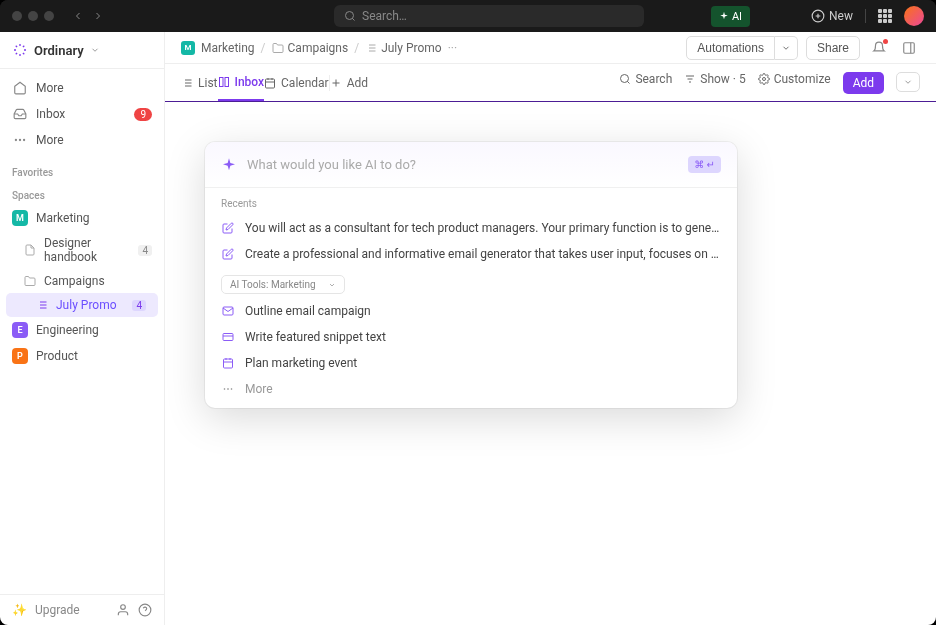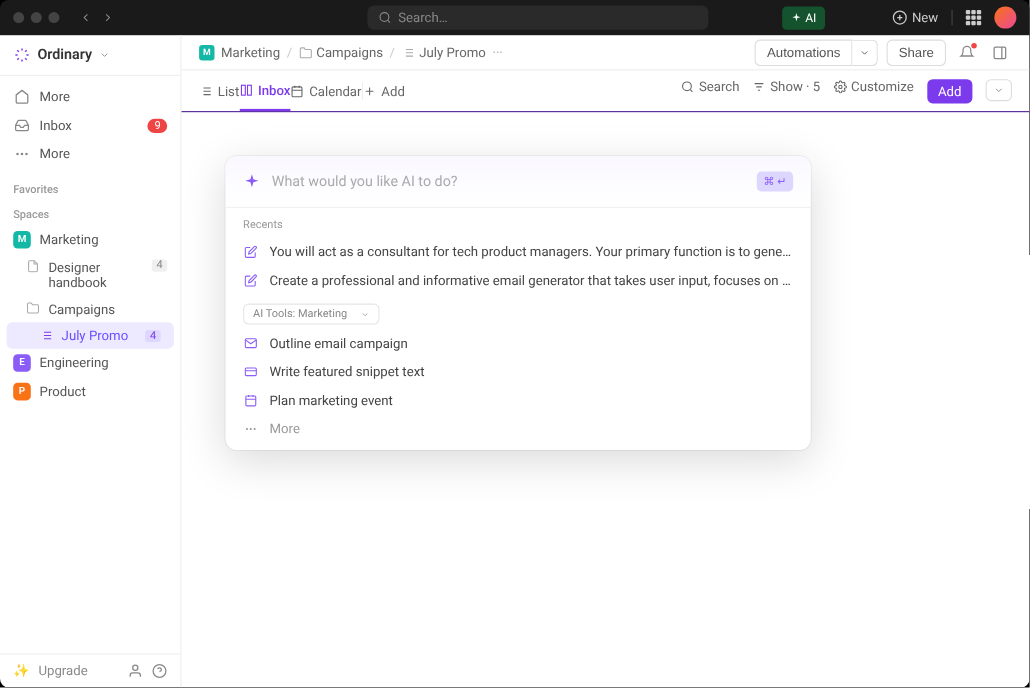--- a/index.html
+++ b/index.html
@@ -35,21 +35,21 @@
     .count-badge { background: #f0f0f0; color: #888; border-radius: 3px; padding: 0 4px; font-size: 10px; margin-left: auto; }
     
     .sidebar-label { padding: 8px 12px 4px; font-size: 10px; color: #999; font-weight: 500; }
     
     .space-item { display: flex; align-items: center; padding: 5px 12px; gap: 8px; color: #555; cursor: pointer; font-size: 12px; }
     .space-badge { width: 16px; height: 16px; border-radius: 4px; display: flex; align-items: center; justify-content: center; font-size: 9px; font-weight: 600; color: #fff; }
     .space-badge.teal { background: #14b8a6; }
     .space-badge.purple { background: #8b5cf6; }
     .space-badge.orange { background: #f97316; }
     
-    .nested-item { display: flex; align-items: flex-start; padding: 5px 12px 5px 24px; gap: 8px; color: #555; cursor: pointer; font-size: 12px; }
+    .nested-item { display: flex; align-items: center; padding: 5px 12px 5px 24px; gap: 8px; color: #555; cursor: pointer; font-size: 12px; }
     .nested-item-2 { display: flex; align-items: center; padding: 5px 12px 5px 36px; gap: 8px; color: #555; cursor: pointer; font-size: 12px; }
     .nested-item.active, .nested-item-2.active { background: #ede9fe; color: #6b4eff; border-radius: 5px; margin: 0 6px; padding-left: 30px; }
     .nested-item-2.active { padding-left: 30px; }
     
     .sidebar-footer { margin-top: auto; border-top: 1px solid #eee; padding: 8px 12px; display: flex; align-items: center; gap: 8px; color: #888; font-size: 12px; }
     .sidebar-footer .spacer { flex: 1; }
     .sidebar-footer .icon { cursor: pointer; }
     
     .content { flex: 1; display: flex; flex-direction: column; position: relative; }
     

